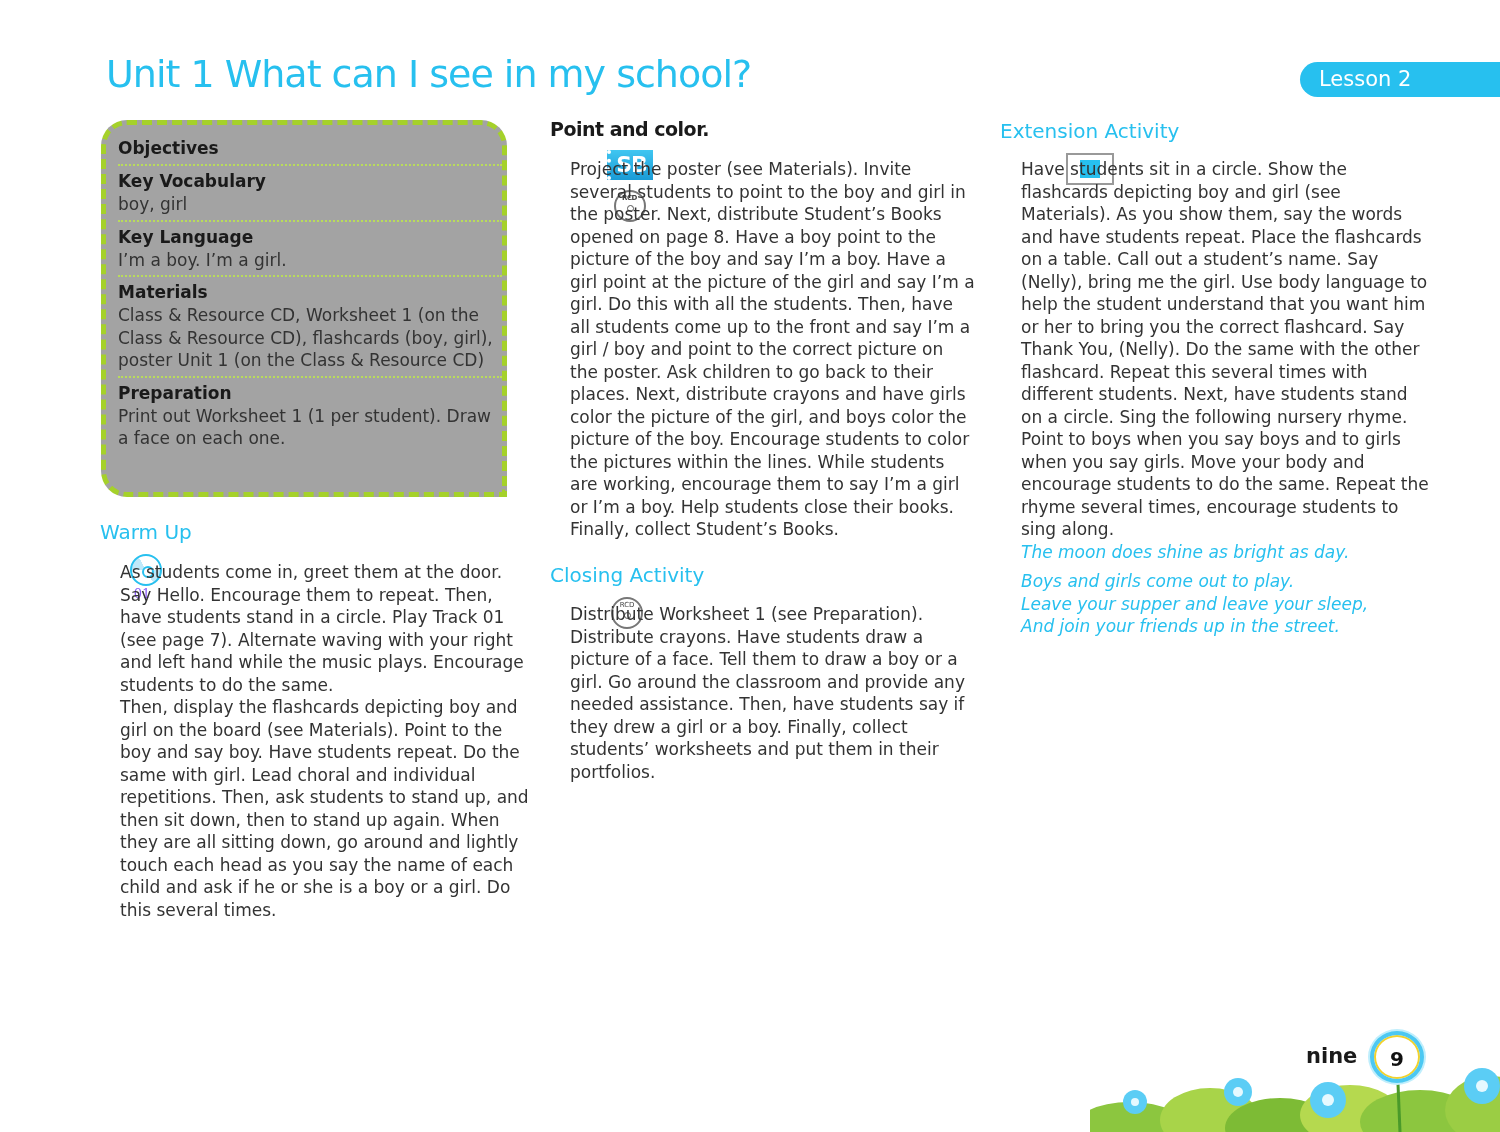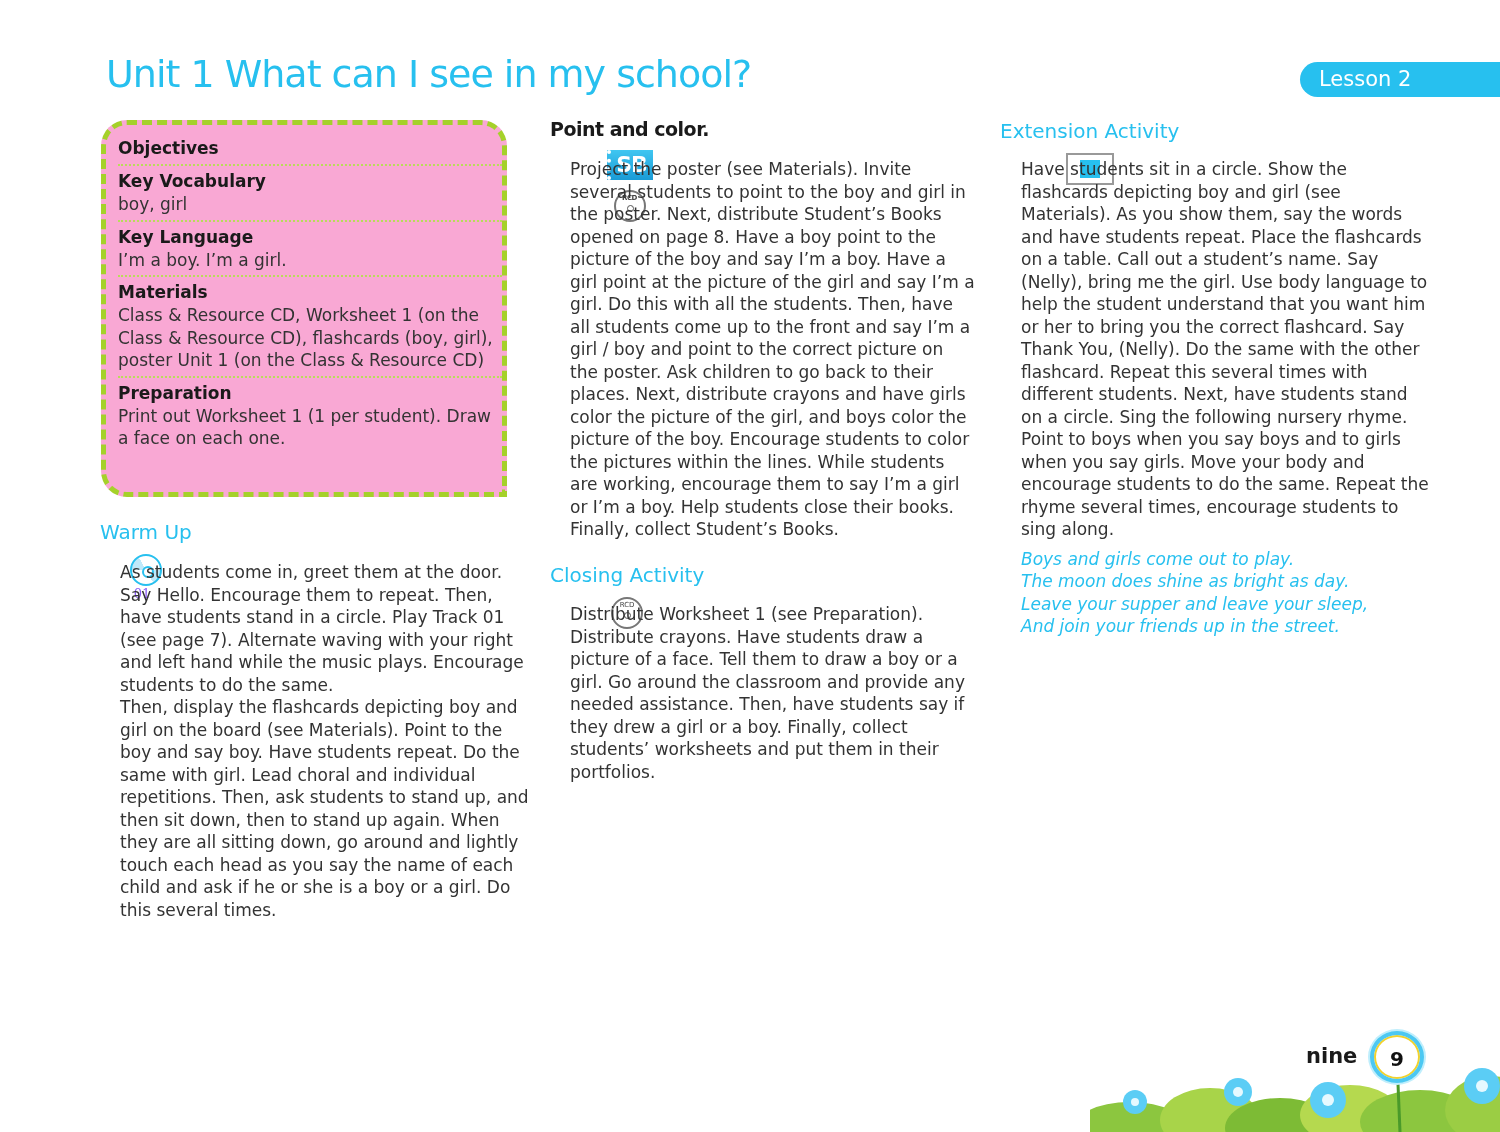--- a/index.html
+++ b/index.html
@@ -14,21 +14,21 @@
     font-size: 38px; letter-spacing: -1px; color: #27c0ef; margin: 0;
     white-space: nowrap;
   }
   .lesson-tab {
     position: absolute; left: 1300px; top: 62px; width: 210px; height: 35px;
     background: #27c0ef; border-radius: 18px 0 0 18px;
     color: #fff; font-size: 21px; line-height: 35px; padding-left: 19px; box-sizing: border-box;
   }
   .box {
     position: absolute; left: 101px; top: 120px; width: 406px; height: 377px;
-    background: #f9a8d4; border: 5px dashed #a5d12a; border-radius: 26px 26px 0 26px;
+    background: #a3a3a3; border: 5px dashed #a5d12a; border-radius: 26px 26px 0 26px;
     box-sizing: border-box; padding: 8px 0 0 12px;
   }
   .box-section { padding: 4px 0 4px 0; border-bottom: 2px dotted #b9dc5a; margin-right: 0; }
   .box-section:last-child { border-bottom: none; }
   .box-section h3 { margin: 0; font-size: 17px; font-weight: bold; color: #1a1a1a; line-height: 23px; }
   .box-section p { margin: 0; font-size: 17px; line-height: 22.5px; color: #333; }
   .sect-head {
     position: absolute; display: flex; align-items: center; gap: 10px;
     font-size: 20px; color: #27c0ef; white-space: nowrap; flex-direction: column;
   }
@@ -121,22 +121,22 @@
 <div class="col-text" style="left:570px; top:603px; width:395px;">
   <p>Distribute Worksheet 1 (see Preparation). Distribute crayons. Have students draw a picture of a face. Tell them to draw a boy or a girl. Go around the classroom and provide any needed assistance. Then, have students say if they drew a girl or a boy. Finally, collect students’ worksheets and put them in their portfolios.</p>
 </div>
 
 <div class="sect-head" style="left:1000px; top:119px;">
   <span>Extension Activity</span>
   <span class="ext-icon"></span>
 </div>
 <div class="col-text" style="left:1021px; top:158px; width:410px;">
   <p>Have students sit in a circle. Show the flashcards depicting boy and girl (see Materials). As you show them, say the words and have students repeat. Place the flashcards on a table. Call out a student’s name. Say (Nelly), bring me the girl. Use body language to help the student understand that you want him or her to bring you the correct flashcard. Say Thank You, (Nelly). Do the same with the other flashcard. Repeat this several times with different students. Next, have students stand on a circle. Sing the following nursery rhyme. Point to boys when you say boys and to girls when you say girls. Move your body and encourage students to do the same. Repeat the rhyme several times, encourage students to sing along.</p>
+  <p class="rhyme">The moon does shine as bright as day.</p>
   <p class="rhyme" style="margin-top:7px;">Boys and girls come out to play.</p>
-  <p class="rhyme">The moon does shine as bright as day.</p>
   <p class="rhyme">Leave your supper and leave your sleep,</p>
   <p class="rhyme">And join your friends up in the street.</p>
 </div>
 
 <svg class="deco" viewBox="0 0 410 82">
   <g>
     <ellipse cx="40" cy="82" rx="60" ry="30" fill="#8cc63f"></ellipse>
     <ellipse cx="120" cy="70" rx="50" ry="32" fill="#a8d449"></ellipse>
     <ellipse cx="190" cy="78" rx="55" ry="30" fill="#7dbb35"></ellipse>
     <ellipse cx="260" cy="65" rx="50" ry="30" fill="#b5d94f"></ellipse>

